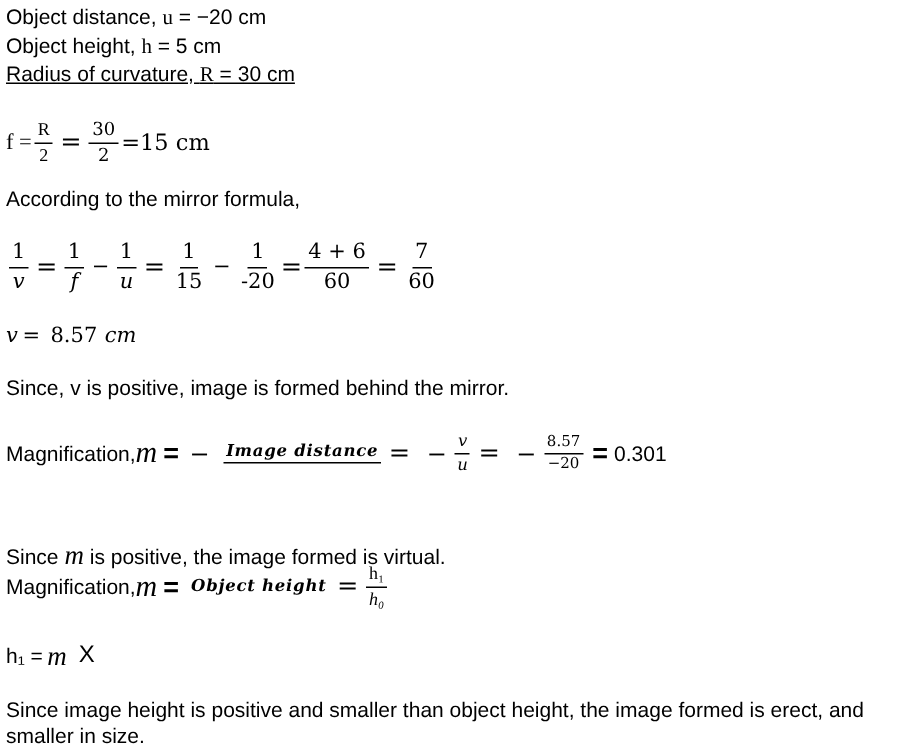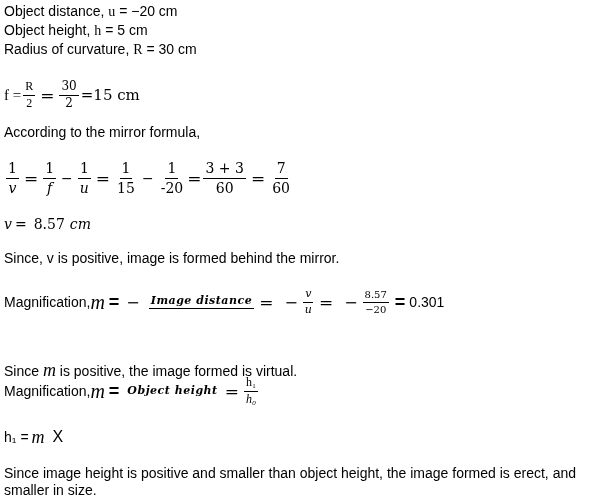--- a/index.html
+++ b/index.html
@@ -20,21 +20,21 @@
 </style>
 </head>
 <body>
 
 <div class="line" style="top:3px;">
   <span>Object distance, </span><span class="serif">u</span><span> = −20 cm</span>
 </div>
 <div class="line" style="top:22px;">
   <span>Object height, </span><span class="serif">h</span><span> = 5 cm</span>
 </div>
-<div class="line" style="top:41px;">
+<div class="line" style="top:41px;text-decoration:underline;">
   <span>Radius of curvature, </span><span class="serif">R</span><span> = 30 cm</span>
 </div>
 
 <div class="row" style="top:76px; height:38px; font-size:15px;">
   <span class="serif">f =</span>
   <span class="frac serif" style="font-size:12px;">
     <span class="num">R</span>
     <span class="den">2</span>
   </span>
   <span class="math op" style="font-size:17px;">=</span>
@@ -67,21 +67,21 @@
     <span class="num">1</span>
     <span class="den">15</span>
   </span>
   <span class="math op">−</span>
   <span class="frac math">
     <span class="num">1</span>
     <span class="den">-20</span>
   </span>
   <span class="math" style="font-size:17px;">=</span>
   <span class="frac math">
-    <span class="num">3 + 3</span>
+    <span class="num">4 + 6</span>
     <span class="den">60</span>
   </span>
   <span class="math op" style="font-size:17px;">=</span>
   <span class="frac math">
     <span class="num">7</span>
     <span class="den">60</span>
   </span>
 </div>
 
 <div class="row" style="top:214px; height:20px; font-size:14px;">

